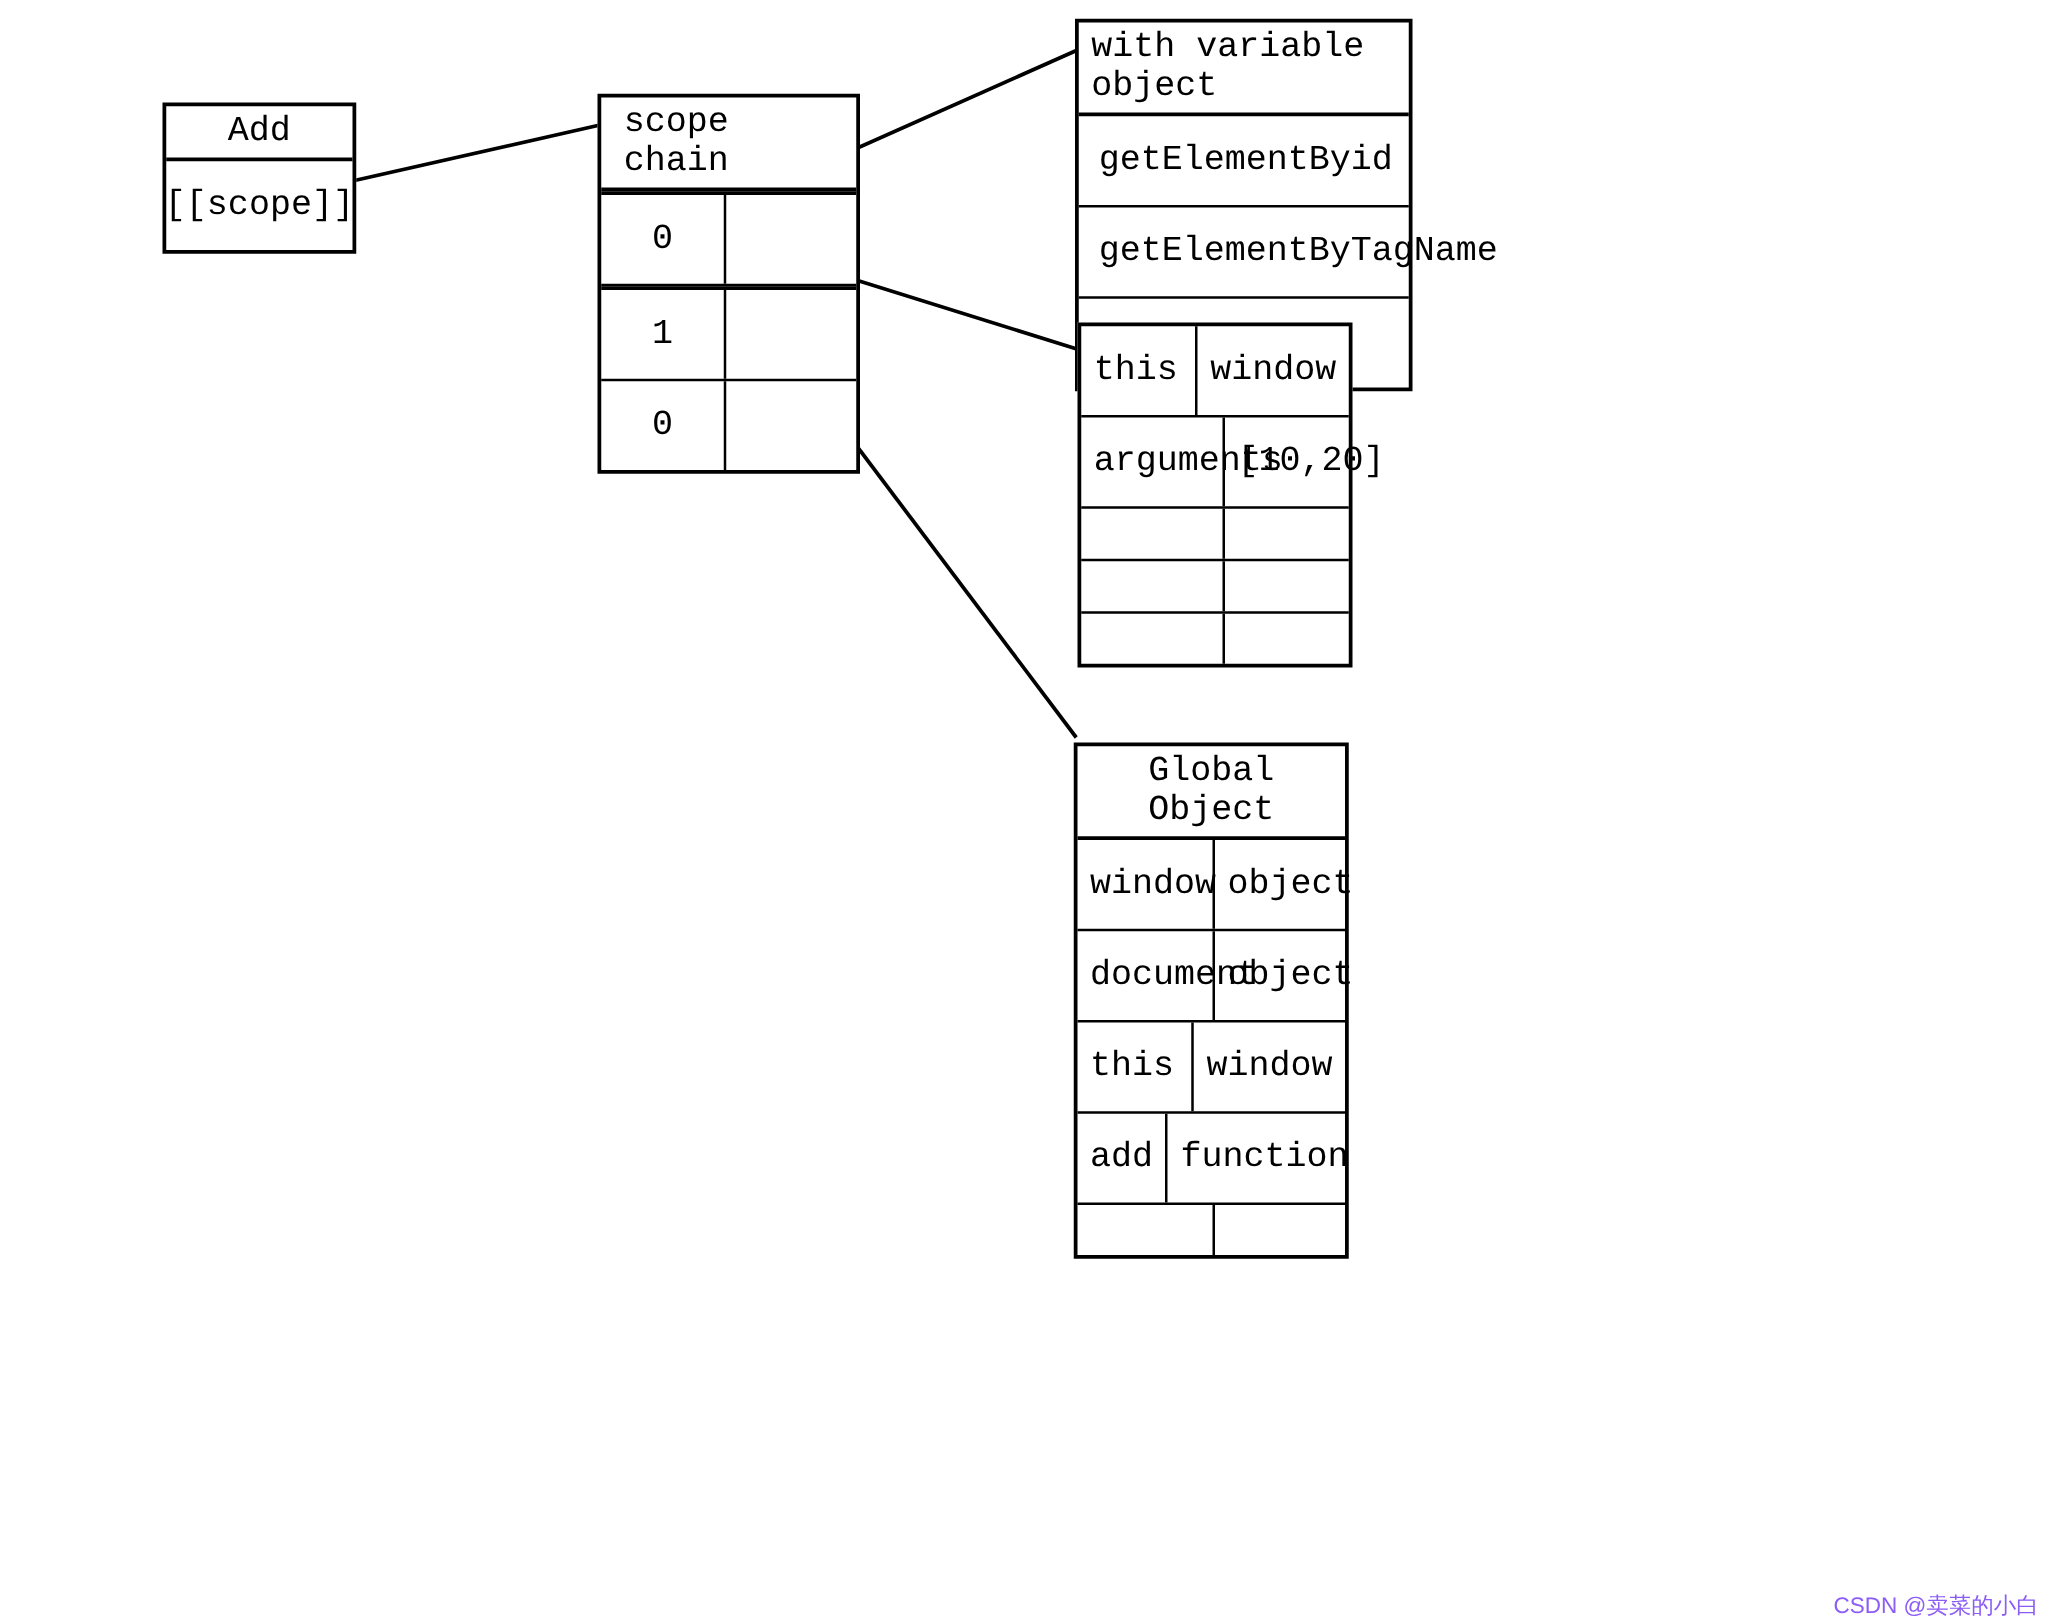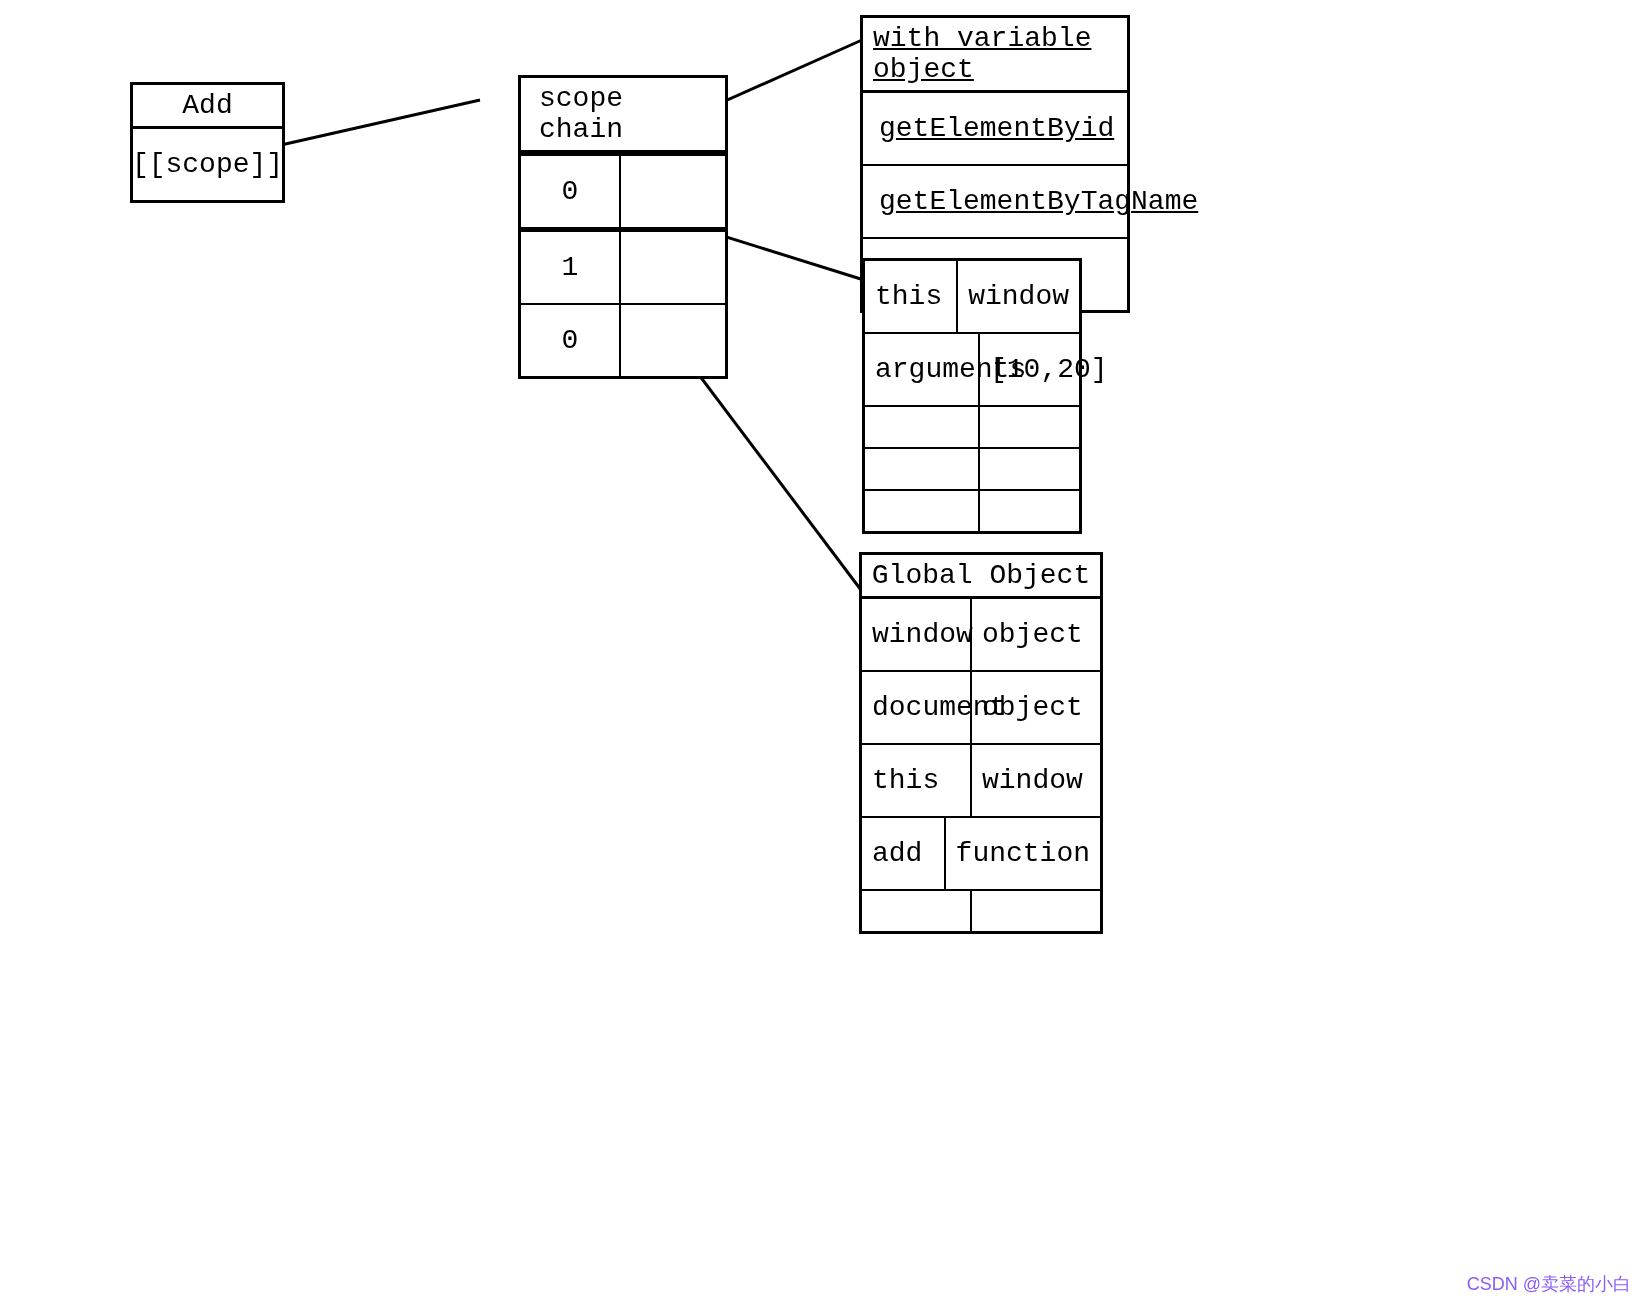--- a/index.html
+++ b/index.html
@@ -74,37 +74,37 @@
   <line x1="640" y1="210" x2="864" y2="280" stroke="black" stroke-width="3"></line>
 
   <line x1="620" y1="270" x2="861" y2="590" stroke="black" stroke-width="3"></line>
 </svg>
 
 <div class="box" style="left:130px; top:82px; width:155px;">
   <div class="header">Add</div>
   <div class="cell" style="justify-content:center;">[[scope]]</div>
 </div>
 
-<div class="box" style="left:478px; top:75px; width:210px;margin-left:40px;">
+<div class="box" style="left:478px; top:75px; width:210px;">
   <div class="header" style="text-align:left; padding-left:18px;">scope chain</div>
   <div class="row thick-top">
     <div class="cell cell-divider" style="width:100px; justify-content:center;">0</div>
     <div class="cell" style="flex:1;"></div>
   </div>
   <div class="row thick-top">
     <div class="cell cell-divider" style="width:100px; justify-content:center;">1</div>
     <div class="cell" style="flex:1;"></div>
   </div>
   <div class="row">
     <div class="cell cell-divider" style="width:100px; justify-content:center;">0</div>
     <div class="cell" style="flex:1;"></div>
   </div>
 </div>
 
-<div class="box" style="left:860px; top:15px; width:270px;text-decoration:underline;">
+<div class="box" style="left:860px; top:15px; width:270px;">
   <div class="header" style="text-align:left; padding-left:10px;">with variable object</div>
   <div class="row">
     <div class="cell" style="padding-left:16px;">getElementByid</div>
   </div>
   <div class="row">
     <div class="cell" style="padding-left:16px;">getElementByTagName</div>
   </div>
   <div class="row">
     <div class="cell" style="padding-left:16px;">body</div>
   </div>
@@ -126,21 +126,21 @@
   <div class="row">
     <div class="cell cell-divider" style="width:115px; min-height:40px;"></div>
     <div class="cell" style="flex:1; min-height:40px;"></div>
   </div>
   <div class="row">
     <div class="cell cell-divider" style="width:115px; min-height:30px;"></div>
     <div class="cell" style="flex:1; min-height:30px;"></div>
   </div>
 </div>
 
-<div class="box" style="left:859px; top:552px; width:244px;">
+<div class="box" style="left:859px; top:594px; width:220px;">
   <div class="header">Global Object</div>
   <div class="row">
     <div class="cell cell-divider" style="width:110px;">window</div>
     <div class="cell" style="flex:1;">object</div>
   </div>
   <div class="row">
     <div class="cell cell-divider" style="width:110px;">document</div>
     <div class="cell" style="flex:1;">object</div>
   </div>
   <div class="row">

